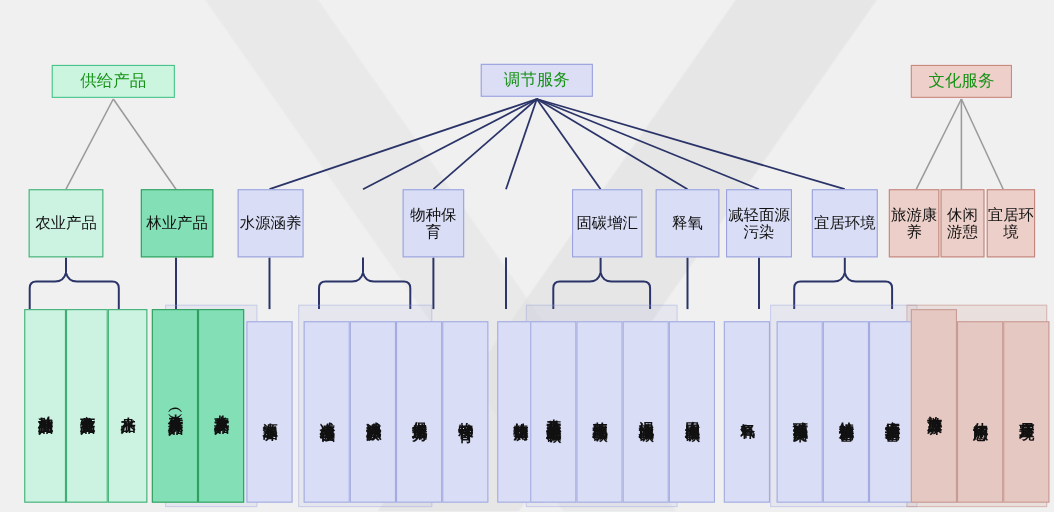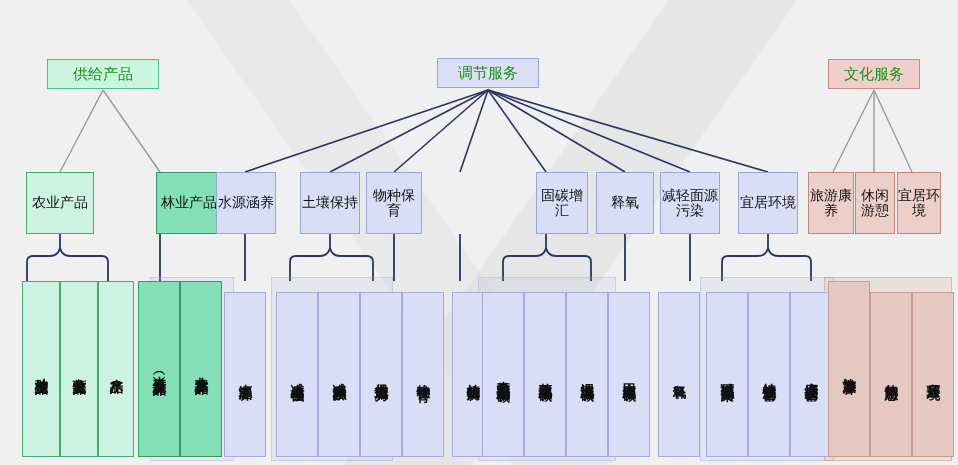--- a/index.html
+++ b/index.html
@@ -149,26 +149,25 @@
       <path d="M768 248 Q770 256 778 256 L805 256 Q811 256 811 262 L811 281"></path>
     </g>
   </svg>
 
 
   <div class="node l1 supply">供给产品</div>
   <div class="node l1 regulate">调节服务</div>
   <div class="node l1 culture">文化服务</div>
 
   <div class="node l2 green-a" style="left:26px;  width:68px;">农业产品</div>
-  <div class="node l2 green-b" style="left:128px; width:66px;margin-left:28px;">林业产品</div>
+  <div class="node l2 green-b" style="left:128px; width:66px;">林业产品</div>
 
   <div class="node l2 blue" style="left:216px; width:60px;">水源涵养</div>
-  <div class="node l2 blue" style="left:300px; width:60px;">土壤保持</div>
   <div class="node l2 blue" style="left:366px; width:56px;">物种保育</div>
-  <div class="node l2 blue" style="left:536px; width:52px;">固碳增汇</div>
+  <div class="node l2 blue" style="left:520px; width:64px;">固碳增汇</div>
   <div class="node l2 blue" style="left:596px; width:58px;">释氧</div>
   <div class="node l2 blue" style="left:660px; width:60px;">减轻面源污染</div>
   <div class="node l2 blue" style="left:738px; width:60px;">宜居环境</div>
 
   <div class="node l2 rose" style="left:808px; width:46px;">旅游康养</div>
   <div class="node l2 rose" style="left:855px; width:40px;">休闲游憩</div>
   <div class="node l2 rose" style="left:897px; width:44px;">宜居环境</div>
 
   <div class="group-band" style="left:150px; width:84px;"></div>
   <div class="group-band" style="left:271px; width:122px;"></div>

